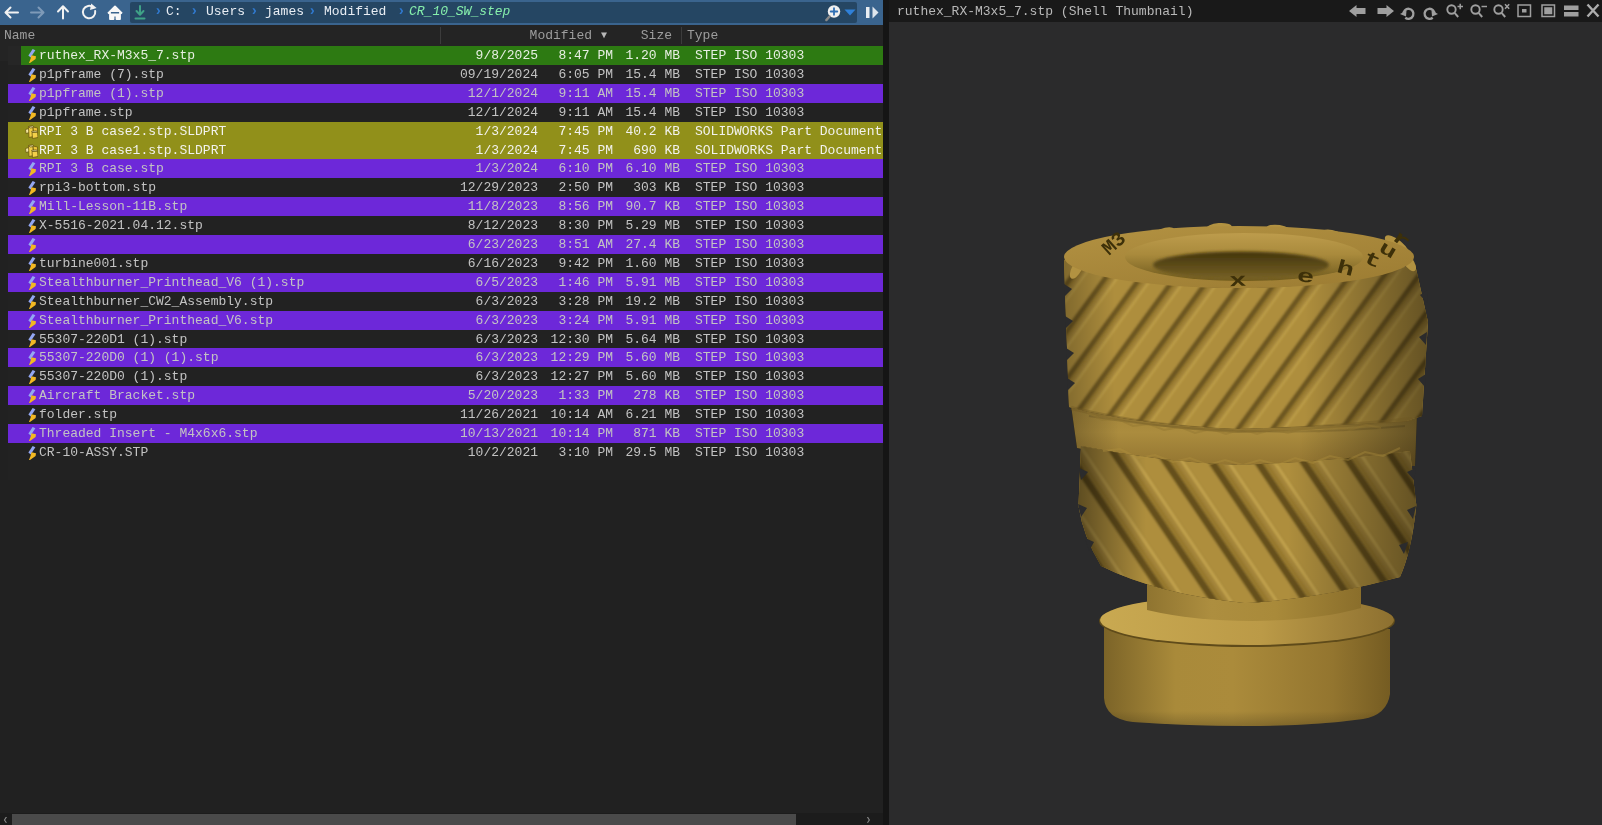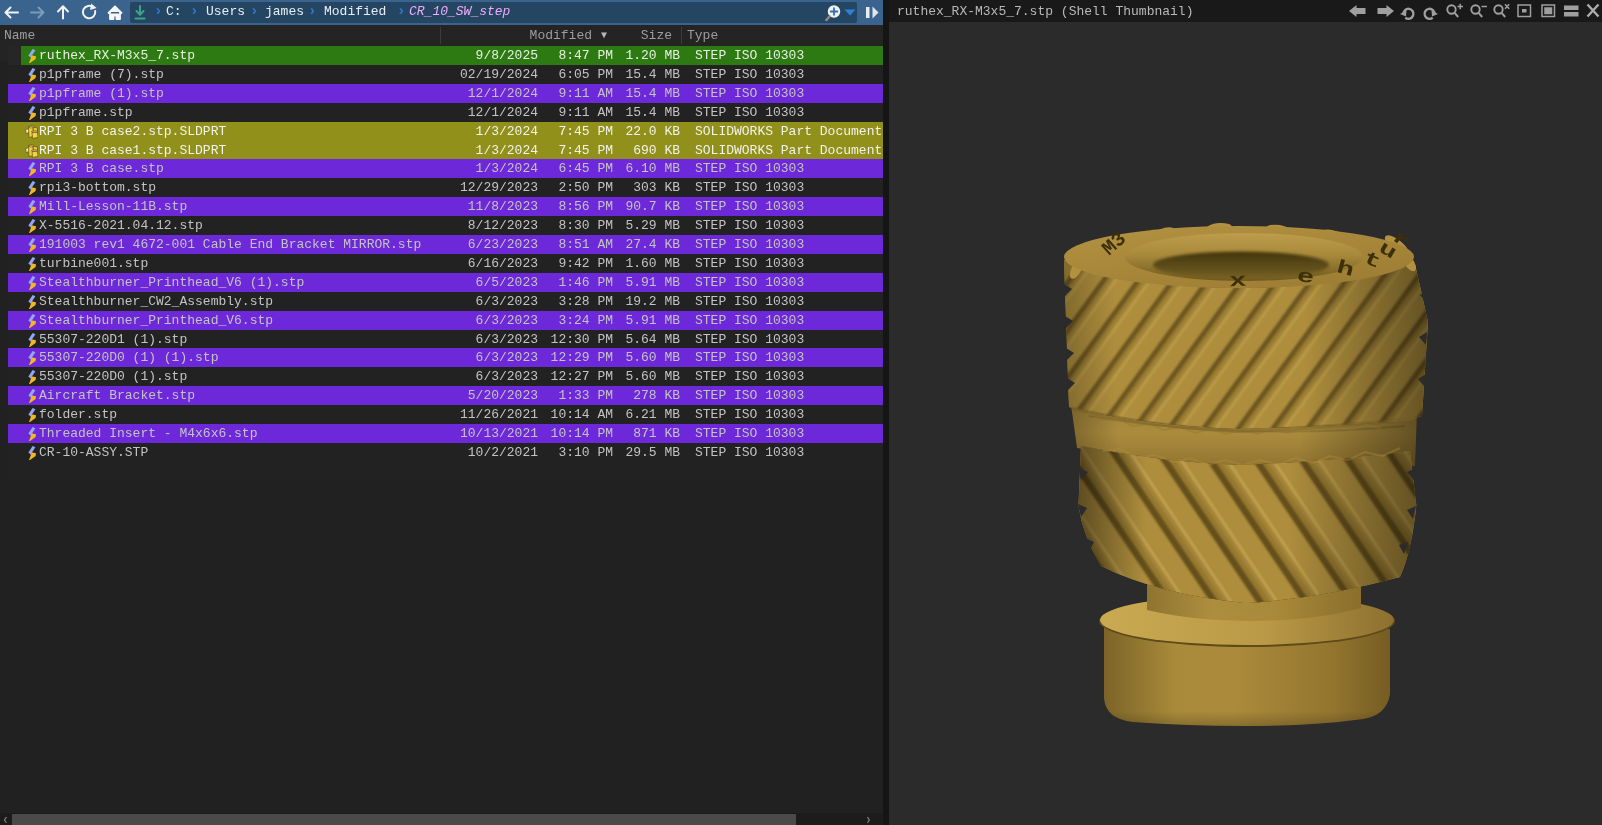--- a/index.html
+++ b/index.html
@@ -56,88 +56,88 @@
     </svg>
     <span class="chev" style="left:154px">›</span>
     <span class="crumb" style="left:166px">C:</span>
     <span class="chev" style="left:190px">›</span>
     <span class="crumb" style="left:206px">Users</span>
     <span class="chev" style="left:250px">›</span>
     <span class="crumb" style="left:265px">james</span>
     <span class="chev" style="left:308px">›</span>
     <span class="crumb" style="left:324px">Modified</span>
     <span class="chev" style="left:397px">›</span>
-    <span class="crumb" style="left:409px;color:#f0abfc;font-style:italic">CR_10_SW_step</span>
+    <span class="crumb" style="left:409px;color:#86efac;font-style:italic">CR_10_SW_step</span>
   </div>
   <div id="hdr">
     <span style="left:4px">Name</span>
     <span style="right:291px">Modified</span>
     <span style="right:276px;color:#b8b8b8;font-size:10px;top:5px">▼</span>
     <span style="right:211px">Size</span>
     <span style="left:687px">Type</span>
   </div>
   <div class="vline" style="left:440px"></div>
   <div class="vline" style="left:681px"></div>
   <div id="rows">
       <div class="row sel" style="top:0px"><svg class="ric" width="11" height="14" viewBox="0 0 11 14">
           <path fill="#93a7f2" d="M7.6,0 L10.4,1.2 L5.6,8.6 L3.4,6.6 Z"></path>
           <path fill="#f2b822" d="M6.4,6.2 L11,7.3 L10.6,10 L3.6,15 L5.6,9.8 Z"></path>
         </svg><span class="nm">ruthex_RX-M3x5_7.stp</span><span class="dd">9/8/2025</span><span class="tt">8:47 PM</span><span class="sz">1.20 MB</span><span class="ty">STEP ISO 10303</span></div>
       <div class="row r1" style="top:19px"><svg class="ric" width="11" height="14" viewBox="0 0 11 14">
           <path fill="#93a7f2" d="M7.6,0 L10.4,1.2 L5.6,8.6 L3.4,6.6 Z"></path>
           <path fill="#f2b822" d="M6.4,6.2 L11,7.3 L10.6,10 L3.6,15 L5.6,9.8 Z"></path>
-        </svg><span class="nm">p1pframe (7).stp</span><span class="dd">02/19/2024</span><span class="tt">6:05 PM</span><span class="sz">15.4 MB</span><span class="ty">STEP ISO 10303</span></div>
+        </svg><span class="nm">p1pframe (7).stp</span><span class="dd">09/19/2024</span><span class="tt">6:05 PM</span><span class="sz">15.4 MB</span><span class="ty">STEP ISO 10303</span></div>
       <div class="row r0" style="top:38px"><svg class="ric" width="11" height="14" viewBox="0 0 11 14">
           <path fill="#93a7f2" d="M7.6,0 L10.4,1.2 L5.6,8.6 L3.4,6.6 Z"></path>
           <path fill="#f2b822" d="M6.4,6.2 L11,7.3 L10.6,10 L3.6,15 L5.6,9.8 Z"></path>
         </svg><span class="nm">p1pframe (1).stp</span><span class="dd">12/1/2024</span><span class="tt">9:11 AM</span><span class="sz">15.4 MB</span><span class="ty">STEP ISO 10303</span></div>
       <div class="row r1" style="top:57px"><svg class="ric" width="11" height="14" viewBox="0 0 11 14">
           <path fill="#93a7f2" d="M7.6,0 L10.4,1.2 L5.6,8.6 L3.4,6.6 Z"></path>
           <path fill="#f2b822" d="M6.4,6.2 L11,7.3 L10.6,10 L3.6,15 L5.6,9.8 Z"></path>
         </svg><span class="nm">p1pframe.stp</span><span class="dd">12/1/2024</span><span class="tt">9:11 AM</span><span class="sz">15.4 MB</span><span class="ty">STEP ISO 10303</span></div>
       <div class="row olv r0" style="top:76px"><svg class="ric" width="13" height="14" viewBox="0 0 13 14">
           <g stroke="#6b5a10" stroke-width="0.8">
             <path fill="#f6e9a0" d="M0.5,4.5 L4,3.5 L4.5,7.5 L1,8.5 Z"></path>
             <path fill="#f2d04a" d="M3.5,1.5 L8,1 L8.5,11.5 L4,12.5 Z"></path>
             <path fill="#fdf4c0" d="M3.5,1.5 L8,1 L9.5,2.5 L5,3 Z"></path>
             <path fill="#edc53a" d="M8,2 L12.5,3 L12.5,7 L8.5,6.5 Z"></path>
             <path fill="#f2d04a" d="M7,7.5 L12.5,7 L13,12.5 L7.5,13.5 Z"></path>
             <path fill="#fdf4c0" d="M7,7.5 L12.5,7 L11.5,5.8 L6.5,6.3 Z"></path>
           </g>
-        </svg><span class="nm">RPI 3 B case2.stp.SLDPRT</span><span class="dd">1/3/2024</span><span class="tt">7:45 PM</span><span class="sz">22.0 KB</span><span class="ty">SOLIDWORKS Part Document</span></div>
+        </svg><span class="nm">RPI 3 B case2.stp.SLDPRT</span><span class="dd">1/3/2024</span><span class="tt">7:45 PM</span><span class="sz">40.2 KB</span><span class="ty">SOLIDWORKS Part Document</span></div>
       <div class="row olv r1" style="top:95px"><svg class="ric" width="13" height="14" viewBox="0 0 13 14">
           <g stroke="#6b5a10" stroke-width="0.8">
             <path fill="#f6e9a0" d="M0.5,4.5 L4,3.5 L4.5,7.5 L1,8.5 Z"></path>
             <path fill="#f2d04a" d="M3.5,1.5 L8,1 L8.5,11.5 L4,12.5 Z"></path>
             <path fill="#fdf4c0" d="M3.5,1.5 L8,1 L9.5,2.5 L5,3 Z"></path>
             <path fill="#edc53a" d="M8,2 L12.5,3 L12.5,7 L8.5,6.5 Z"></path>
             <path fill="#f2d04a" d="M7,7.5 L12.5,7 L13,12.5 L7.5,13.5 Z"></path>
             <path fill="#fdf4c0" d="M7,7.5 L12.5,7 L11.5,5.8 L6.5,6.3 Z"></path>
           </g>
         </svg><span class="nm">RPI 3 B case1.stp.SLDPRT</span><span class="dd">1/3/2024</span><span class="tt">7:45 PM</span><span class="sz">690 KB</span><span class="ty">SOLIDWORKS Part Document</span></div>
       <div class="row r0" style="top:113px"><svg class="ric" width="11" height="14" viewBox="0 0 11 14">
           <path fill="#93a7f2" d="M7.6,0 L10.4,1.2 L5.6,8.6 L3.4,6.6 Z"></path>
           <path fill="#f2b822" d="M6.4,6.2 L11,7.3 L10.6,10 L3.6,15 L5.6,9.8 Z"></path>
-        </svg><span class="nm">RPI 3 B case.stp</span><span class="dd">1/3/2024</span><span class="tt">6:45 PM</span><span class="sz">6.10 MB</span><span class="ty">STEP ISO 10303</span></div>
+        </svg><span class="nm">RPI 3 B case.stp</span><span class="dd">1/3/2024</span><span class="tt">6:10 PM</span><span class="sz">6.10 MB</span><span class="ty">STEP ISO 10303</span></div>
       <div class="row r1" style="top:132px"><svg class="ric" width="11" height="14" viewBox="0 0 11 14">
           <path fill="#93a7f2" d="M7.6,0 L10.4,1.2 L5.6,8.6 L3.4,6.6 Z"></path>
           <path fill="#f2b822" d="M6.4,6.2 L11,7.3 L10.6,10 L3.6,15 L5.6,9.8 Z"></path>
         </svg><span class="nm">rpi3-bottom.stp</span><span class="dd">12/29/2023</span><span class="tt">2:50 PM</span><span class="sz">303 KB</span><span class="ty">STEP ISO 10303</span></div>
       <div class="row r0" style="top:151px"><svg class="ric" width="11" height="14" viewBox="0 0 11 14">
           <path fill="#93a7f2" d="M7.6,0 L10.4,1.2 L5.6,8.6 L3.4,6.6 Z"></path>
           <path fill="#f2b822" d="M6.4,6.2 L11,7.3 L10.6,10 L3.6,15 L5.6,9.8 Z"></path>
         </svg><span class="nm">Mill-Lesson-11B.stp</span><span class="dd">11/8/2023</span><span class="tt">8:56 PM</span><span class="sz">90.7 KB</span><span class="ty">STEP ISO 10303</span></div>
       <div class="row r1" style="top:170px"><svg class="ric" width="11" height="14" viewBox="0 0 11 14">
           <path fill="#93a7f2" d="M7.6,0 L10.4,1.2 L5.6,8.6 L3.4,6.6 Z"></path>
           <path fill="#f2b822" d="M6.4,6.2 L11,7.3 L10.6,10 L3.6,15 L5.6,9.8 Z"></path>
         </svg><span class="nm">X-5516-2021.04.12.stp</span><span class="dd">8/12/2023</span><span class="tt">8:30 PM</span><span class="sz">5.29 MB</span><span class="ty">STEP ISO 10303</span></div>
       <div class="row r0" style="top:189px"><svg class="ric" width="11" height="14" viewBox="0 0 11 14">
           <path fill="#93a7f2" d="M7.6,0 L10.4,1.2 L5.6,8.6 L3.4,6.6 Z"></path>
           <path fill="#f2b822" d="M6.4,6.2 L11,7.3 L10.6,10 L3.6,15 L5.6,9.8 Z"></path>
-        </svg><span class="nm">191003 rev1 4672-001 Cable End Bracket MIRROR.stp</span><span class="dd">6/23/2023</span><span class="tt">8:51 AM</span><span class="sz">27.4 KB</span><span class="ty">STEP ISO 10303</span></div>
+        </svg><span class="dd">6/23/2023</span><span class="tt">8:51 AM</span><span class="sz">27.4 KB</span><span class="ty">STEP ISO 10303</span></div>
       <div class="row r1" style="top:208px"><svg class="ric" width="11" height="14" viewBox="0 0 11 14">
           <path fill="#93a7f2" d="M7.6,0 L10.4,1.2 L5.6,8.6 L3.4,6.6 Z"></path>
           <path fill="#f2b822" d="M6.4,6.2 L11,7.3 L10.6,10 L3.6,15 L5.6,9.8 Z"></path>
         </svg><span class="nm">turbine001.stp</span><span class="dd">6/16/2023</span><span class="tt">9:42 PM</span><span class="sz">1.60 MB</span><span class="ty">STEP ISO 10303</span></div>
       <div class="row r0" style="top:227px"><svg class="ric" width="11" height="14" viewBox="0 0 11 14">
           <path fill="#93a7f2" d="M7.6,0 L10.4,1.2 L5.6,8.6 L3.4,6.6 Z"></path>
           <path fill="#f2b822" d="M6.4,6.2 L11,7.3 L10.6,10 L3.6,15 L5.6,9.8 Z"></path>
         </svg><span class="nm">Stealthburner_Printhead_V6 (1).stp</span><span class="dd">6/5/2023</span><span class="tt">1:46 PM</span><span class="sz">5.91 MB</span><span class="ty">STEP ISO 10303</span></div>
       <div class="row r1" style="top:246px"><svg class="ric" width="11" height="14" viewBox="0 0 11 14">
           <path fill="#93a7f2" d="M7.6,0 L10.4,1.2 L5.6,8.6 L3.4,6.6 Z"></path>

